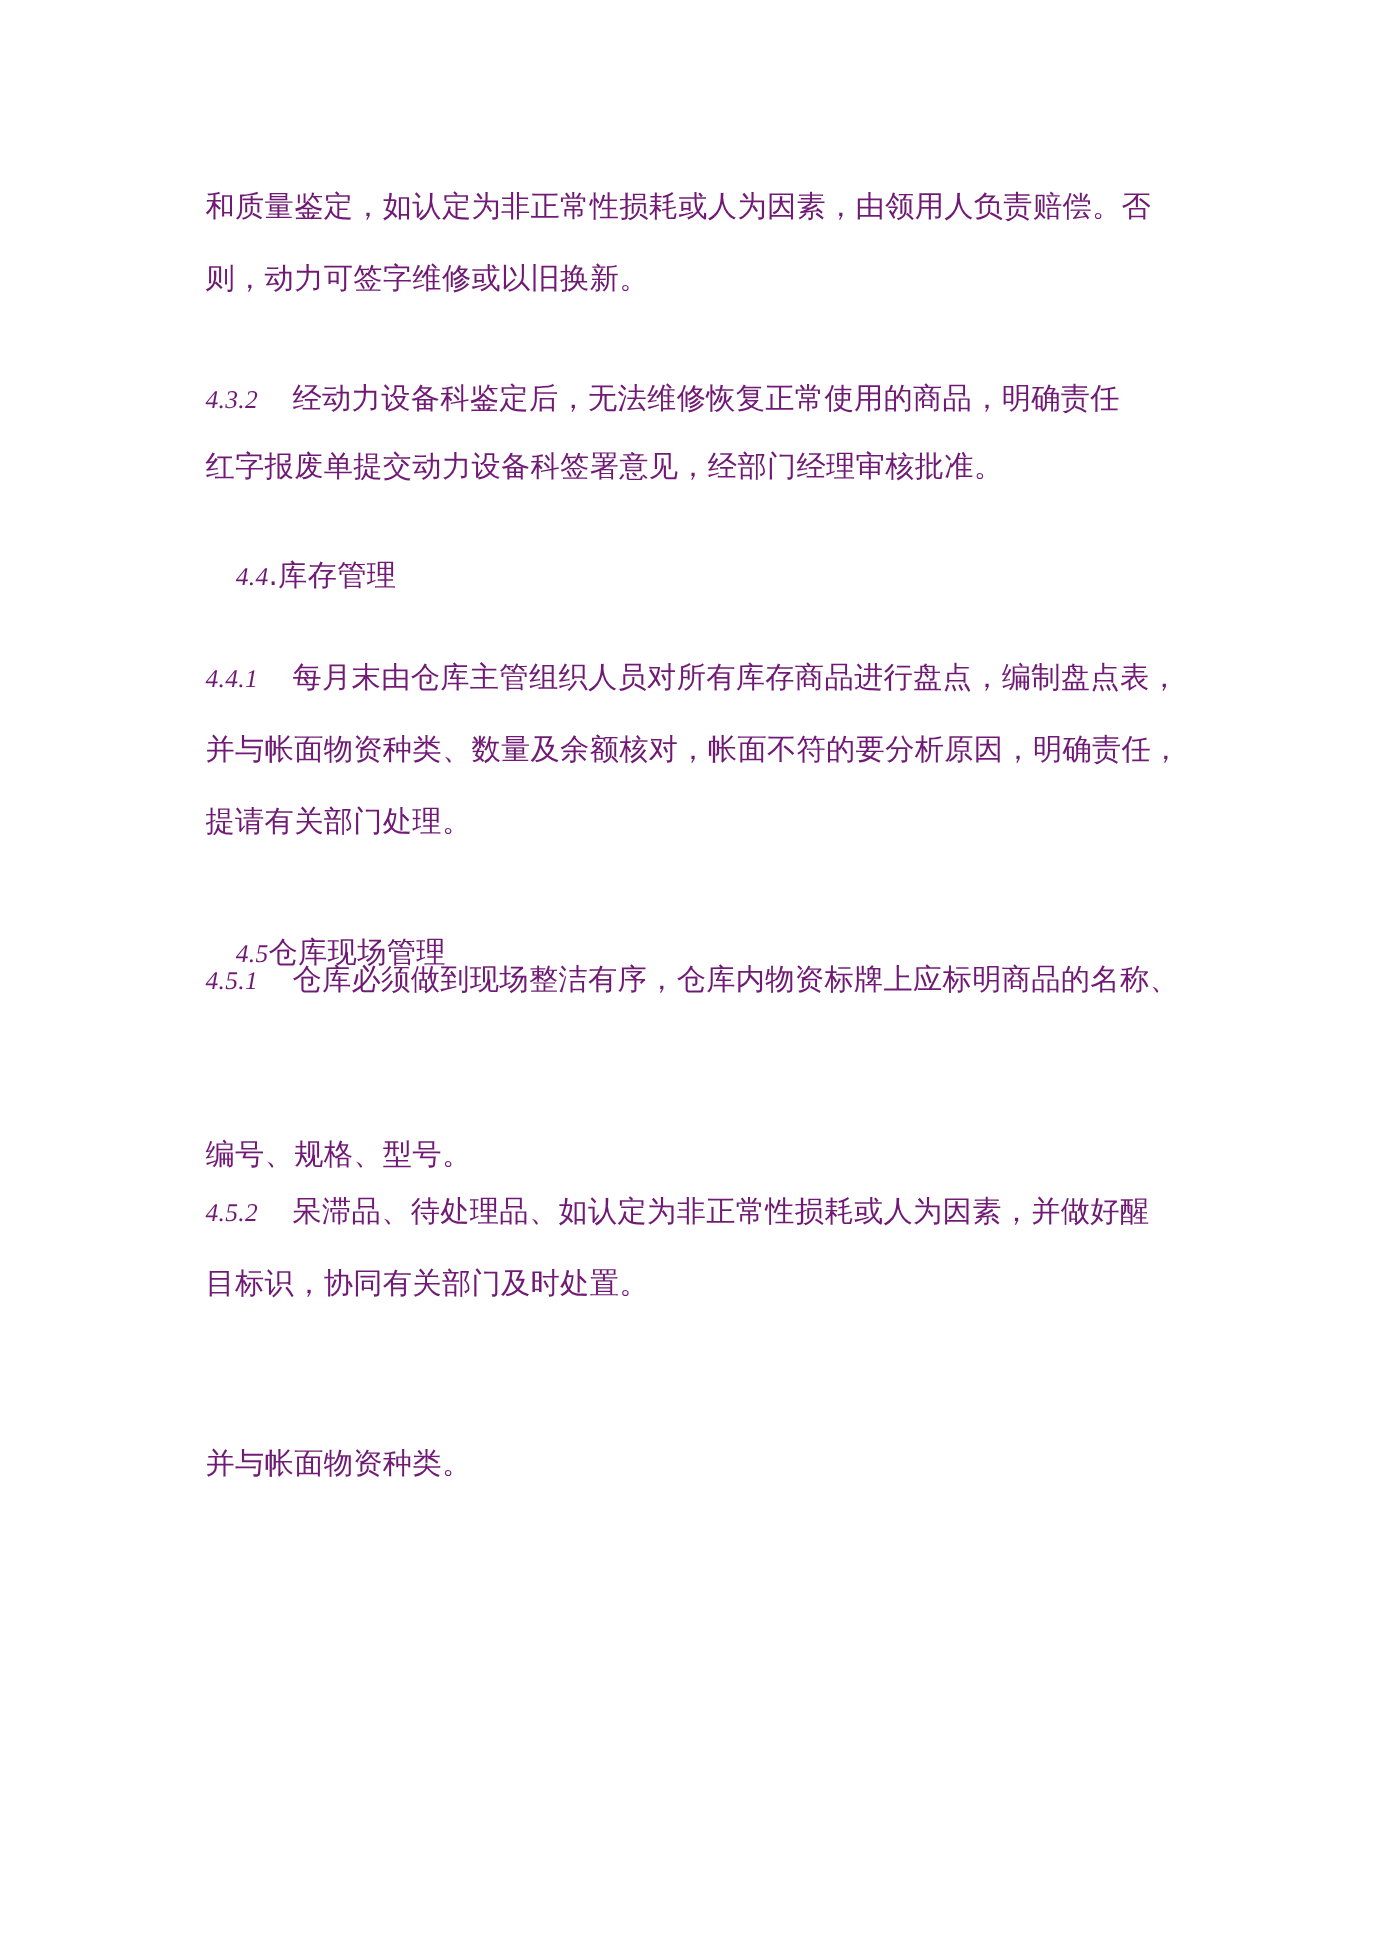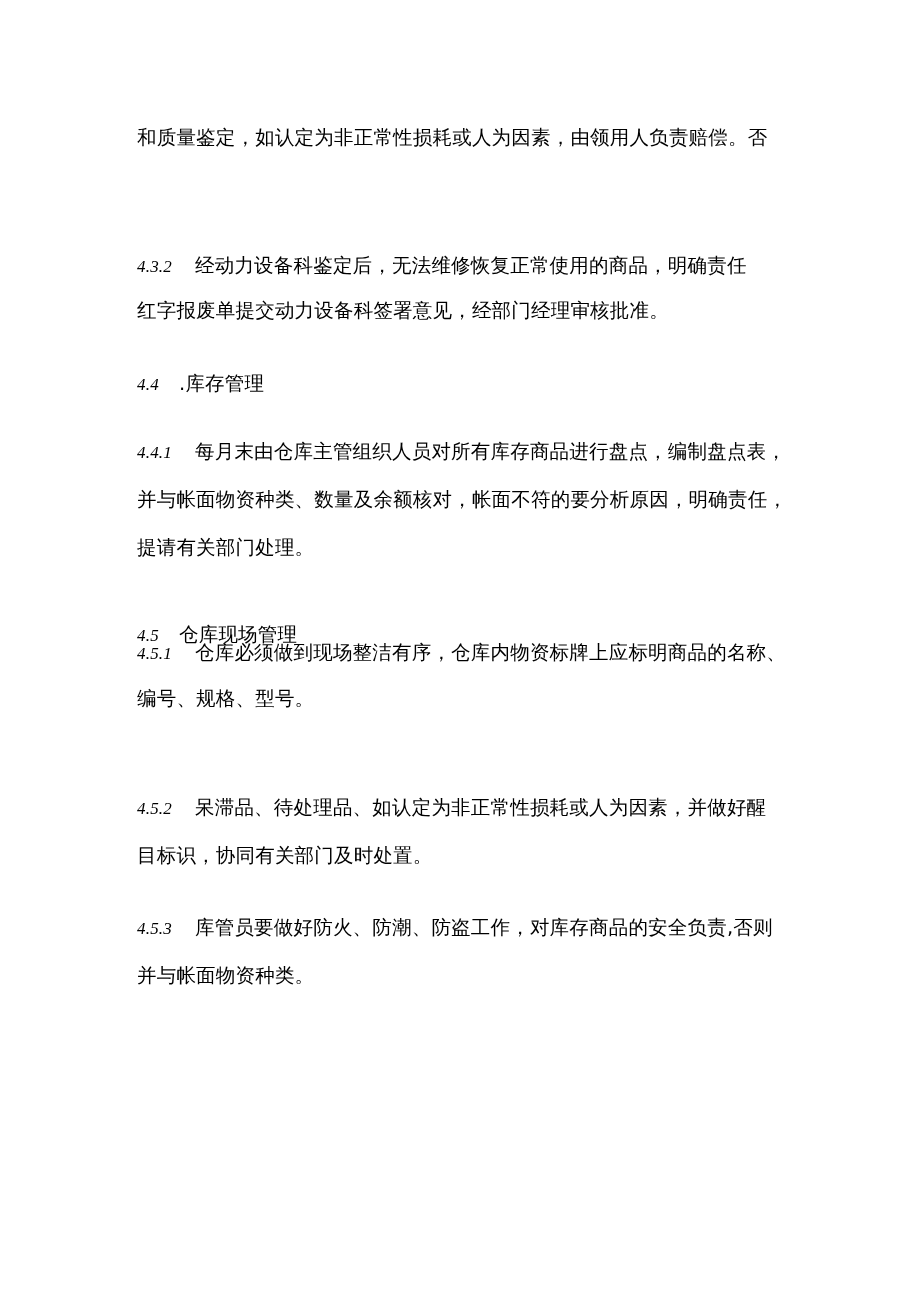--- a/index.html
+++ b/index.html
@@ -4,40 +4,43 @@
 <style>
   html, body { margin: 0; padding: 0; background: #ffffff; }
   body { width: 920px; height: 1301px; position: relative; overflow: hidden; }
   .page { position: absolute; left: 0; top: 0; width: 920px; height: 1301px; background: #fff; }
   .line {
     position: absolute;
     left: 137px;
     white-space: nowrap;
     font-family: "DejaVu Sans", "Liberation Sans", sans-serif;
     font-size: 19.5px;
-    color: #000000;
+    color: #701a75;
     line-height: 26px;
     letter-spacing: 0.2px;
   }
   .num {
     font-family: "Liberation Serif", "DejaVu Serif", serif;
     font-size: 17px;
     display: inline-block;
     min-width: 58px;
     font-style: italic;
   }
-  .num.short { min-width: 42px; }
+  .num.short { min-width: 42px; text-align: right; }
 </style>
 </head>
 <body>
 
 <div class="page">
 
   <div class="line" style="top:125px">
     <span>和质量鉴定，如认定为非正常性损耗或人为因素，由领用人负责赔偿。否</span>
+  </div>
+  <div class="line" style="top:173px">
+    <span>则，动力可签字维修或以旧换新。</span>
   </div>
 
   <div class="line" style="top:253px">
     <span class="num">4.3.2</span><span>经动力设备科鉴定后，无法维修恢复正常使用的商品，明确责任</span>
   </div>
   <div class="line" style="top:298px">
     <span>红字报废单提交动力设备科签署意见，经部门经理审核批准。</span>
   </div>
 
   <div class="line" style="top:371px">
@@ -54,31 +57,28 @@
     <span>提请有关部门处理。</span>
   </div>
 
   <div class="line" style="top:622px">
     <span class="num short">4.5</span><span>仓库现场管理</span>
   </div>
 
   <div class="line" style="top:640px">
     <span class="num">4.5.1</span><span>仓库必须做到现场整洁有序，仓库内物资标牌上应标明商品的名称、</span>
   </div>
-  <div class="line" style="top:686px">
+  <div class="line" style="top:757px">
     <span>编号、规格、型号。</span>
   </div>
 
   <div class="line" style="top:795px">
     <span class="num">4.5.2</span><span>呆滞品、待处理品、如认定为非正常性损耗或人为因素，并做好醒</span>
   </div>
   <div class="line" style="top:843px">
     <span>目标识，协同有关部门及时处置。</span>
   </div>
 
-  <div class="line" style="top:915px">
-    <span class="num">4.5.3</span><span>库管员要做好防火、防潮、防盗工作，对库存商品的安全负责,否则</span>
-  </div>
   <div class="line" style="top:963px">
     <span>并与帐面物资种类。</span>
   </div>
 
 </div>
 
 </body></html>

